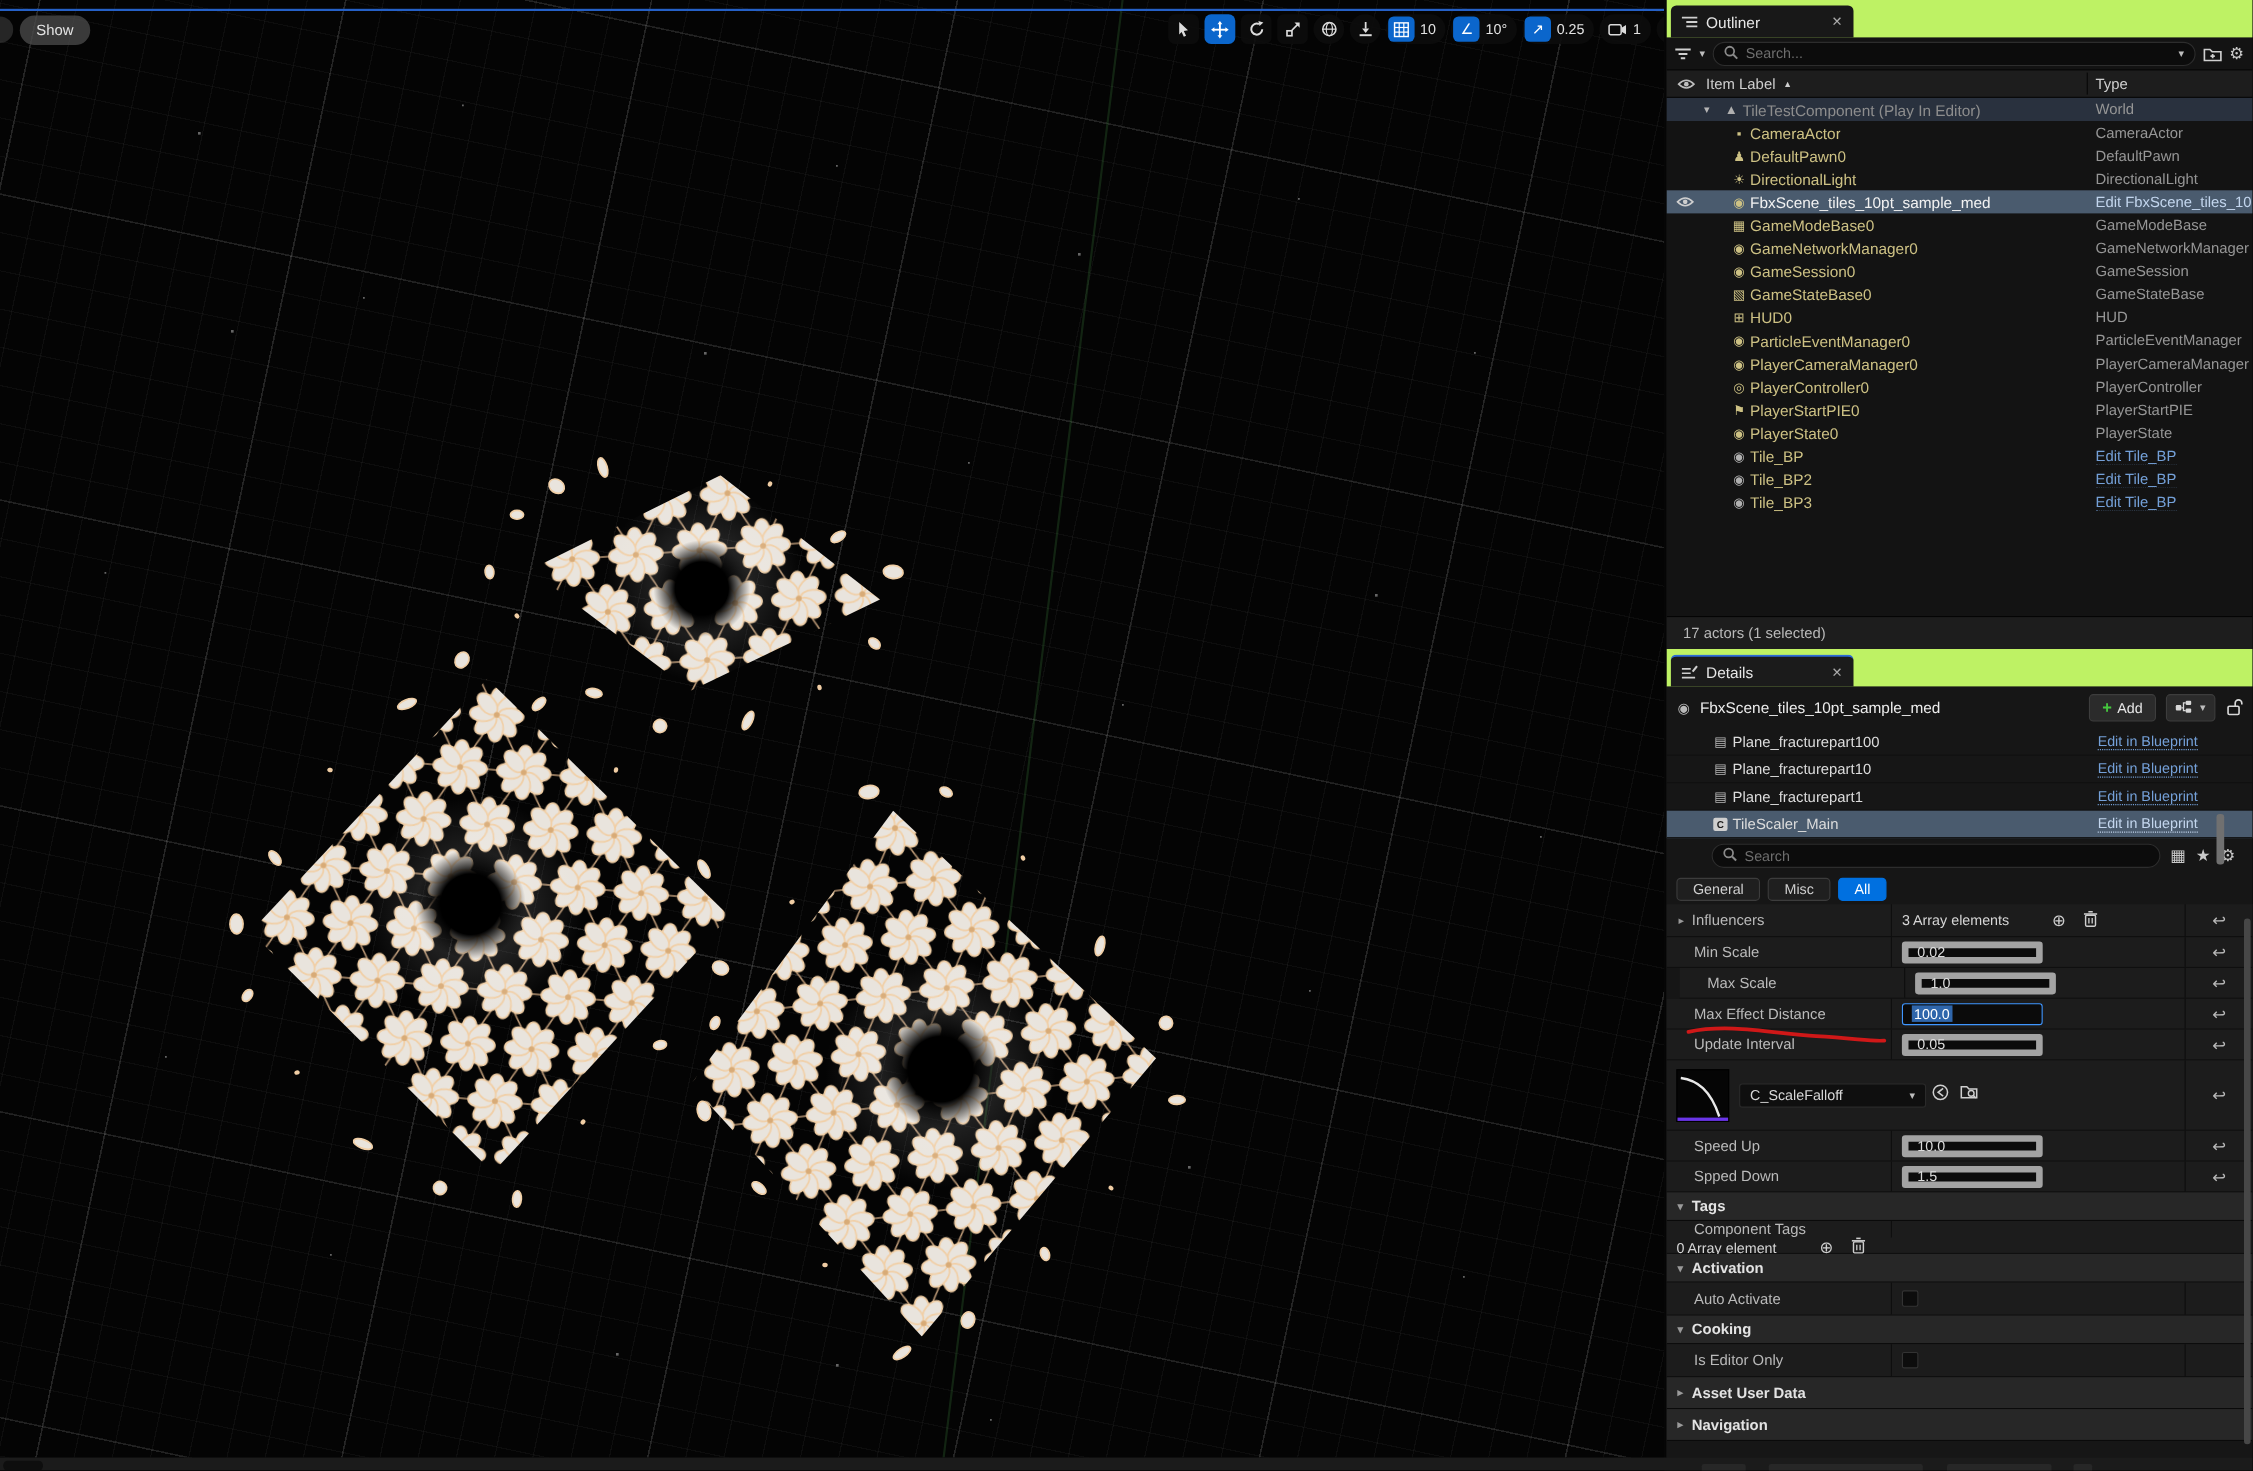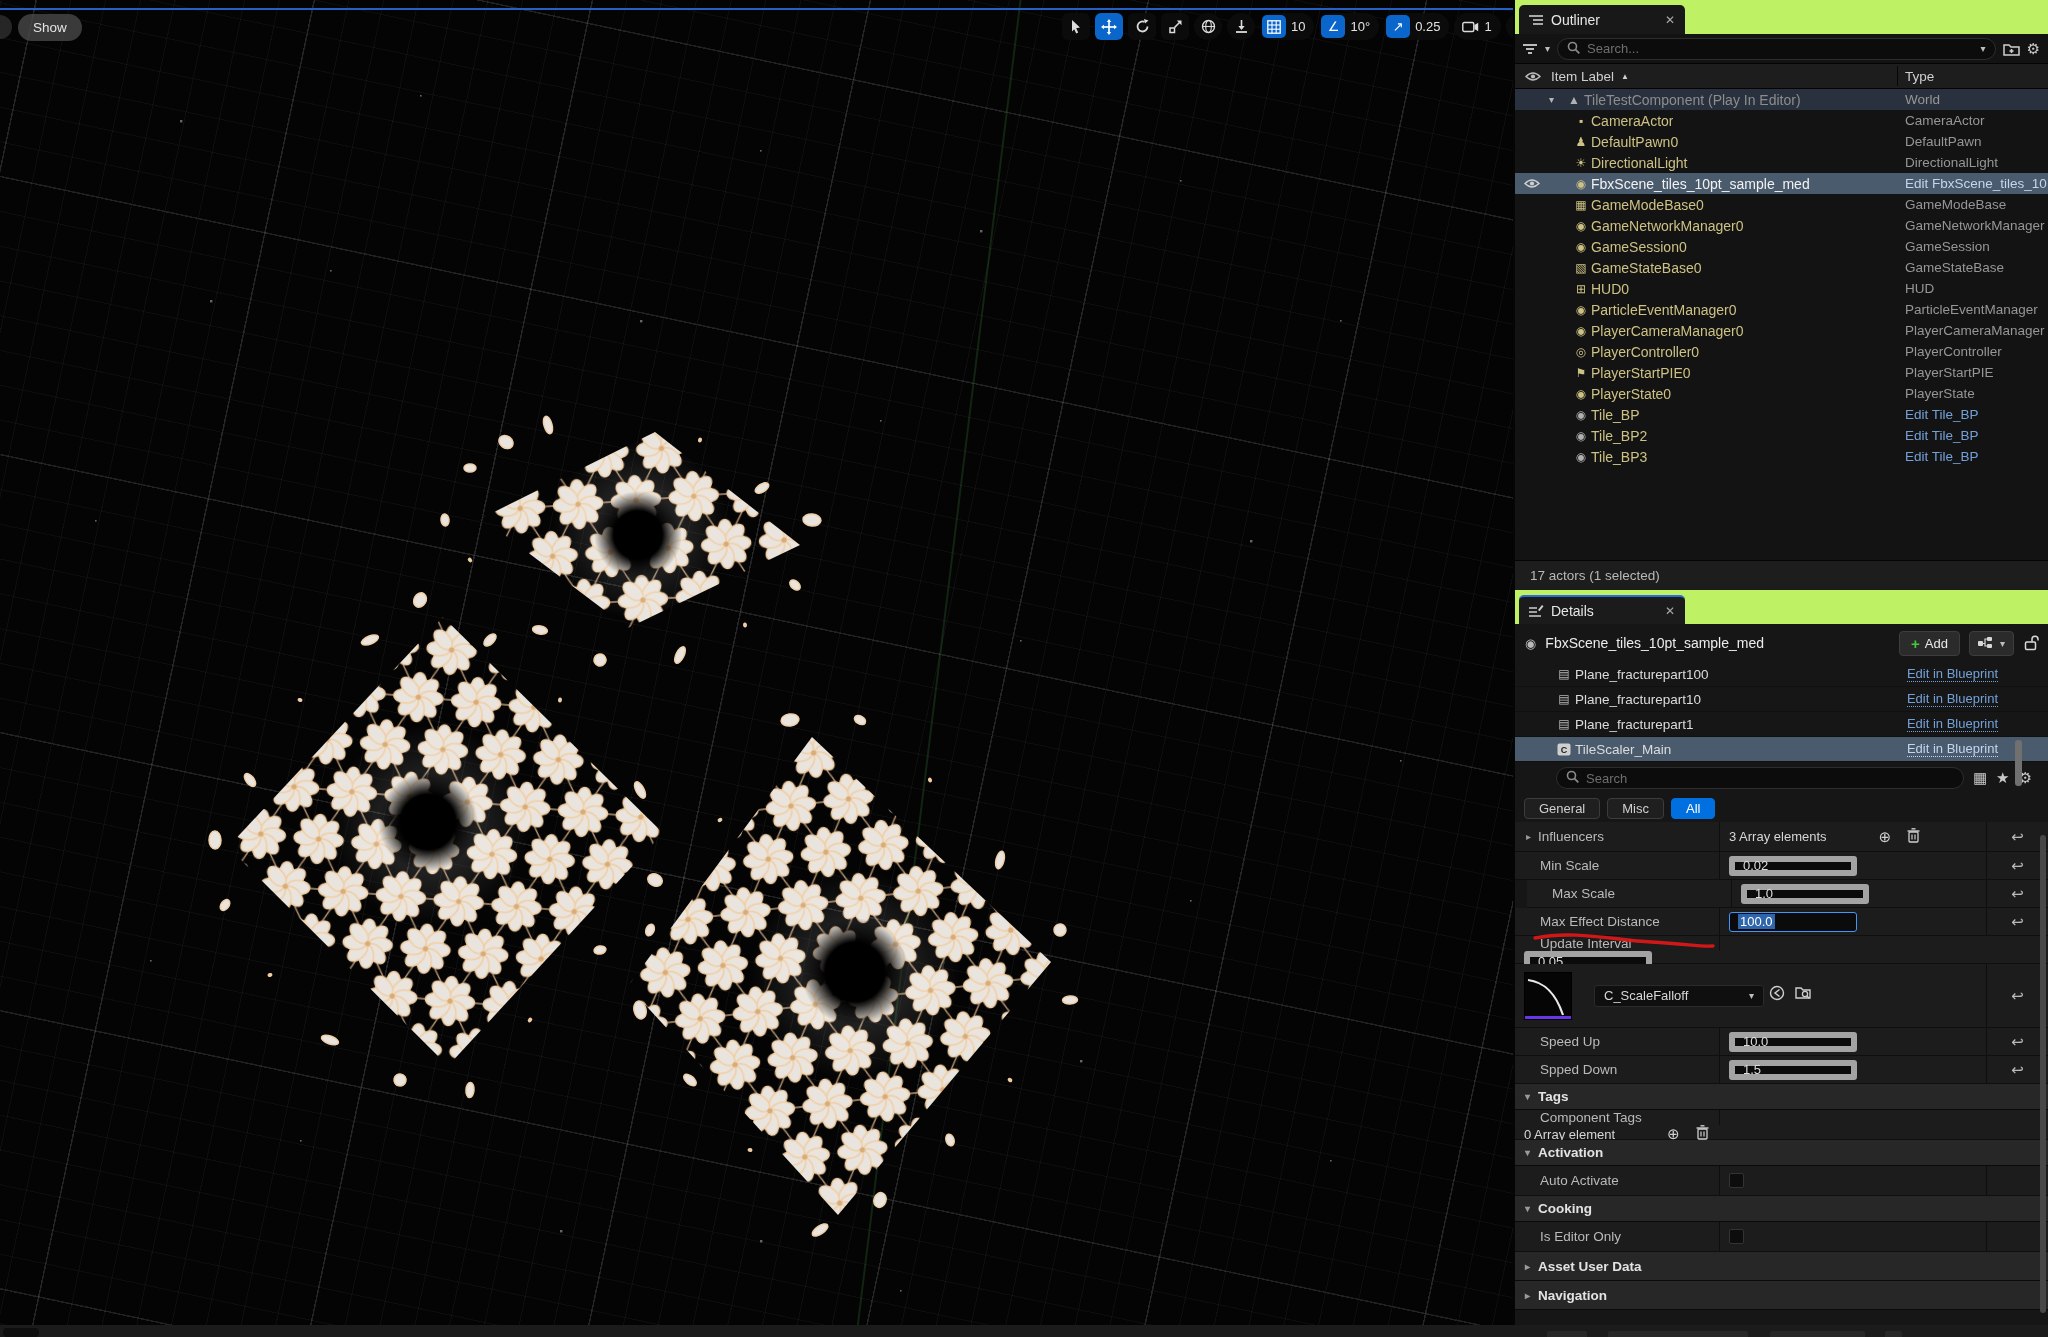--- a/index.html
+++ b/index.html
@@ -96,21 +96,21 @@
   .ftab { height:21px; padding:0 14px; border-radius:4px; background:#1f1f1f; border:1px solid #3c3c3c;
     color:#cfcfcf; font-size:13px; display:flex; align-items:center; }
   .ftab.active { background:#0070e0; border-color:#0070e0; color:#fff; }
 
   .d-grid { position:relative; background:#161616; }
   .prow { position:relative; display:flex; border-bottom:1px solid #0f0f0f; background:#1c1c1c; }
   .plabel { width:205px; flex:none; display:flex; align-items:center; gap:7px; padding-left:11px;
     color:#bababa; font-size:13.5px; border-right:1px solid #0e0e0e; white-space:nowrap; overflow:hidden; }
   .plabel.indent { padding-left:25px; }
   .pexp { color:#9a9a9a; font-size:10px; }
-  .pval { flex:1; display:flex; align-items:center; gap:22px; padding-left:9px; color:#d6d6d6; font-size:13px; }
+  .pval { flex:1; display:flex; align-items:center; gap:9px; padding-left:9px; color:#d6d6d6; font-size:13px; }
   .preset { width:62px; flex:none; display:flex; align-items:center; justify-content:center;
     color:#b9b9b9; font-size:15px; border-left:1px solid #0e0e0e; }
   .prow.hdr { background:#272727; border-bottom:1px solid #0a0a0a; }
   .prow.hdr .hlabel { display:flex; align-items:center; gap:8px; padding-left:10px; color:#e3e3e3;
     font-size:13.5px; font-weight:bold; }
   .pinput { width:128px; height:20px; background:#0b0b0b; border:6px solid #a3a3a3; border-radius:3px;
     color:#dcdcdc; font-size:13px; display:flex; align-items:center; padding-left:8px; }
   .pinput.focused { border:1px solid #3f96ff; }
   .pinput .seltext { background:#2f66ab; color:#fff; padding:0 2px; }
   .checkbox { width:15px; height:15px; background:#0d0d0d; border:1px solid #333; border-radius:2px; }
@@ -733,21 +733,21 @@
             </div>
             <div class="pval">
               <div class="pinput focused">
                 <span class="seltext">100.0</span>
               </div>
             </div>
             <div class="preset">
               <span>↩</span>
             </div>
           </div>
-          <div class="prow" style="height: 28px; flex-direction: column;">
+          <div class="prow" style="height: 28px;">
             <div class="plabel indent">
               <span>Update Interval</span>
             </div>
             <div class="pval">
               <div class="pinput">0.05</div>
             </div>
             <div class="preset">
               <span>↩</span>
             </div>
           </div>

